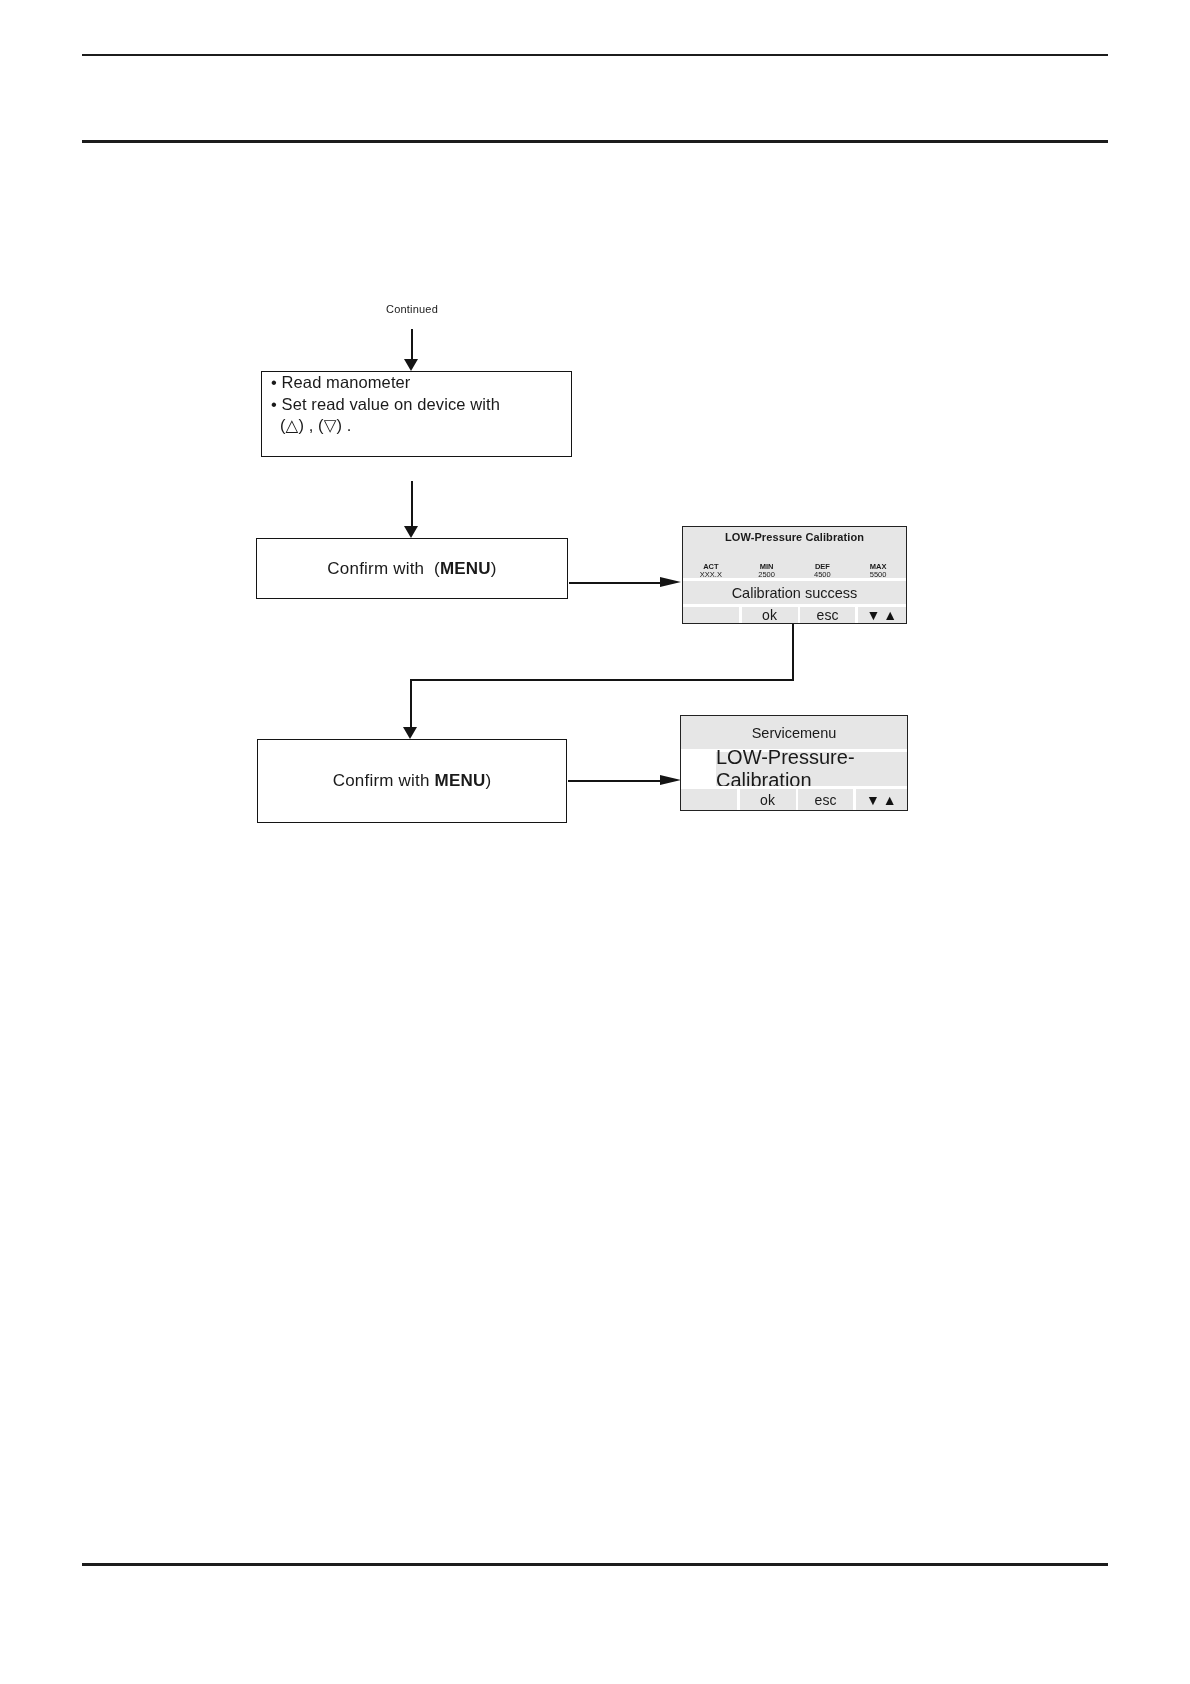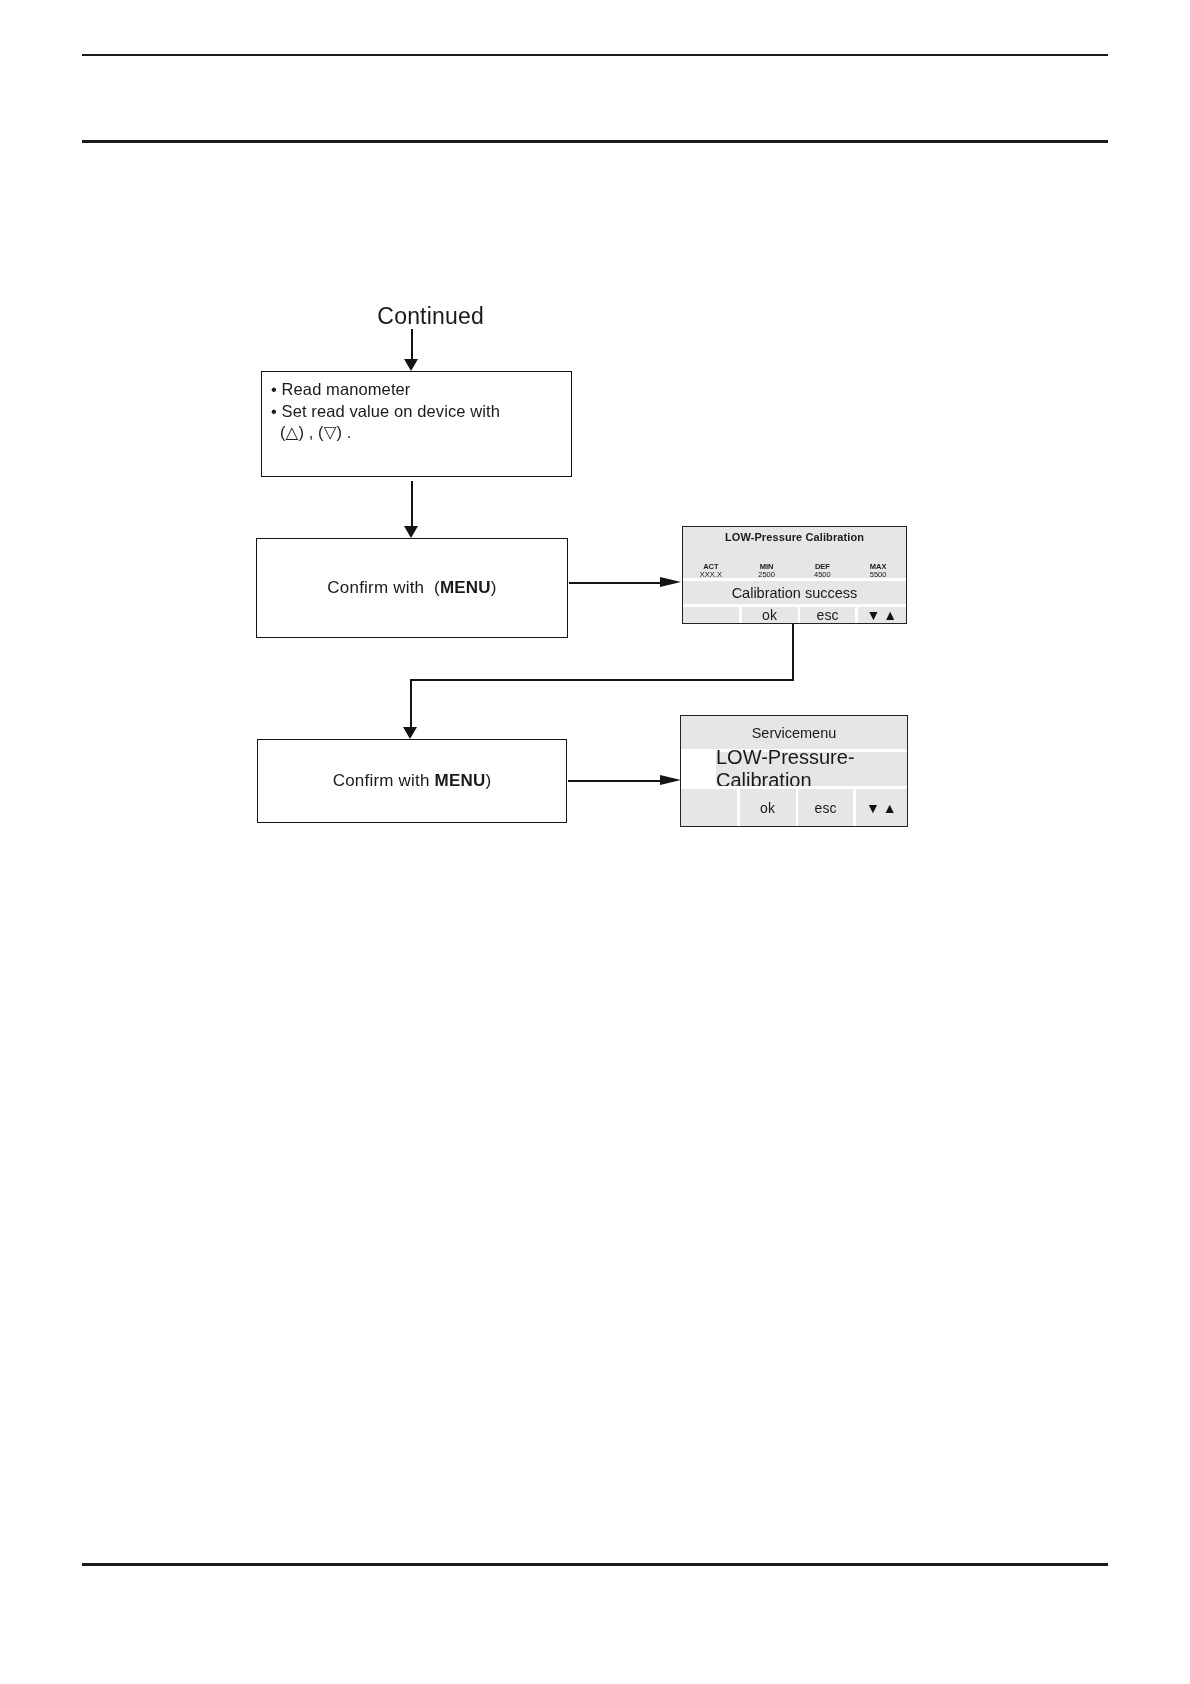--- a/index.html
+++ b/index.html
@@ -19,38 +19,38 @@
   .hline { height:2px; }
   .arr-down { position:absolute; width:0; height:0;
               border-left:7px solid transparent; border-right:7px solid transparent;
               border-top:12px solid #141414; }
   .arr-right { position:absolute; width:0; height:0;
                border-top:5.5px solid transparent; border-bottom:5.5px solid transparent;
                border-left:21px solid #141414; }
 
   
   .fc-label { position:absolute; left:340px; top:303px; width:144px;
-              text-align:right; font-size:23px; letter-spacing:.2px; }
+              text-align:center; font-size:11px; letter-spacing:.2px; }
   .fc-box { position:absolute; border:1.5px solid #141414; background:#ffffff; }
-  .box-read { left:261px; top:371px; width:311px; height:106px;
-              padding:7px 6px 0 9px; font-size:16.5px; line-height:21.5px; letter-spacing:.1px; }
+  .box-read { left:261px; top:371px; width:311px; height:86px;
+              padding:0 6px 0 9px; font-size:16.5px; line-height:21.5px; letter-spacing:.1px; }
   .box-read .cont { margin-left:9px; }
   .box-confirm { display:flex; align-items:center; justify-content:center;
                  font-size:17px; letter-spacing:.2px; white-space:pre; }
-  .box-confirm1 { left:256px; top:538px; width:312px; height:100px; }
+  .box-confirm1 { left:256px; top:538px; width:312px; height:61px; }
   .box-confirm2 { left:257px; top:739px; width:310px; height:84px; }
   .box-confirm b { font-weight:bold; }
 
   
   .panel { position:absolute; border:1px solid #222; background:#ffffff;
            display:flex; flex-direction:column; }
   .panel .row { background:#e6e6e6; }
   .panel .gap { height:3px; background:#ffffff; flex:none; }
   .panel1 { left:682px; top:526px; width:225px; height:98px; }
-  .panel2 { left:680px; top:715px; width:228px; height:112px; }
+  .panel2 { left:680px; top:715px; width:228px; height:96px; }
 
   .d-head { height:51px; flex:none; }
   .d-title { text-align:center; font-size:11px; font-weight:bold; padding-top:4px; letter-spacing:.1px; }
   .d-params { display:flex; margin-top:20px; }
   .d-params .param { flex:1; text-align:center; line-height:8px; }
   .p-label { font-size:7.5px; font-weight:bold; }
   .p-value { font-size:7.5px; }
   .d-msg { height:23px; flex:none; display:flex; align-items:center; justify-content:center;
            font-size:14.5px; }
   .d-row { flex:none; display:flex; align-items:center; justify-content:center; }

